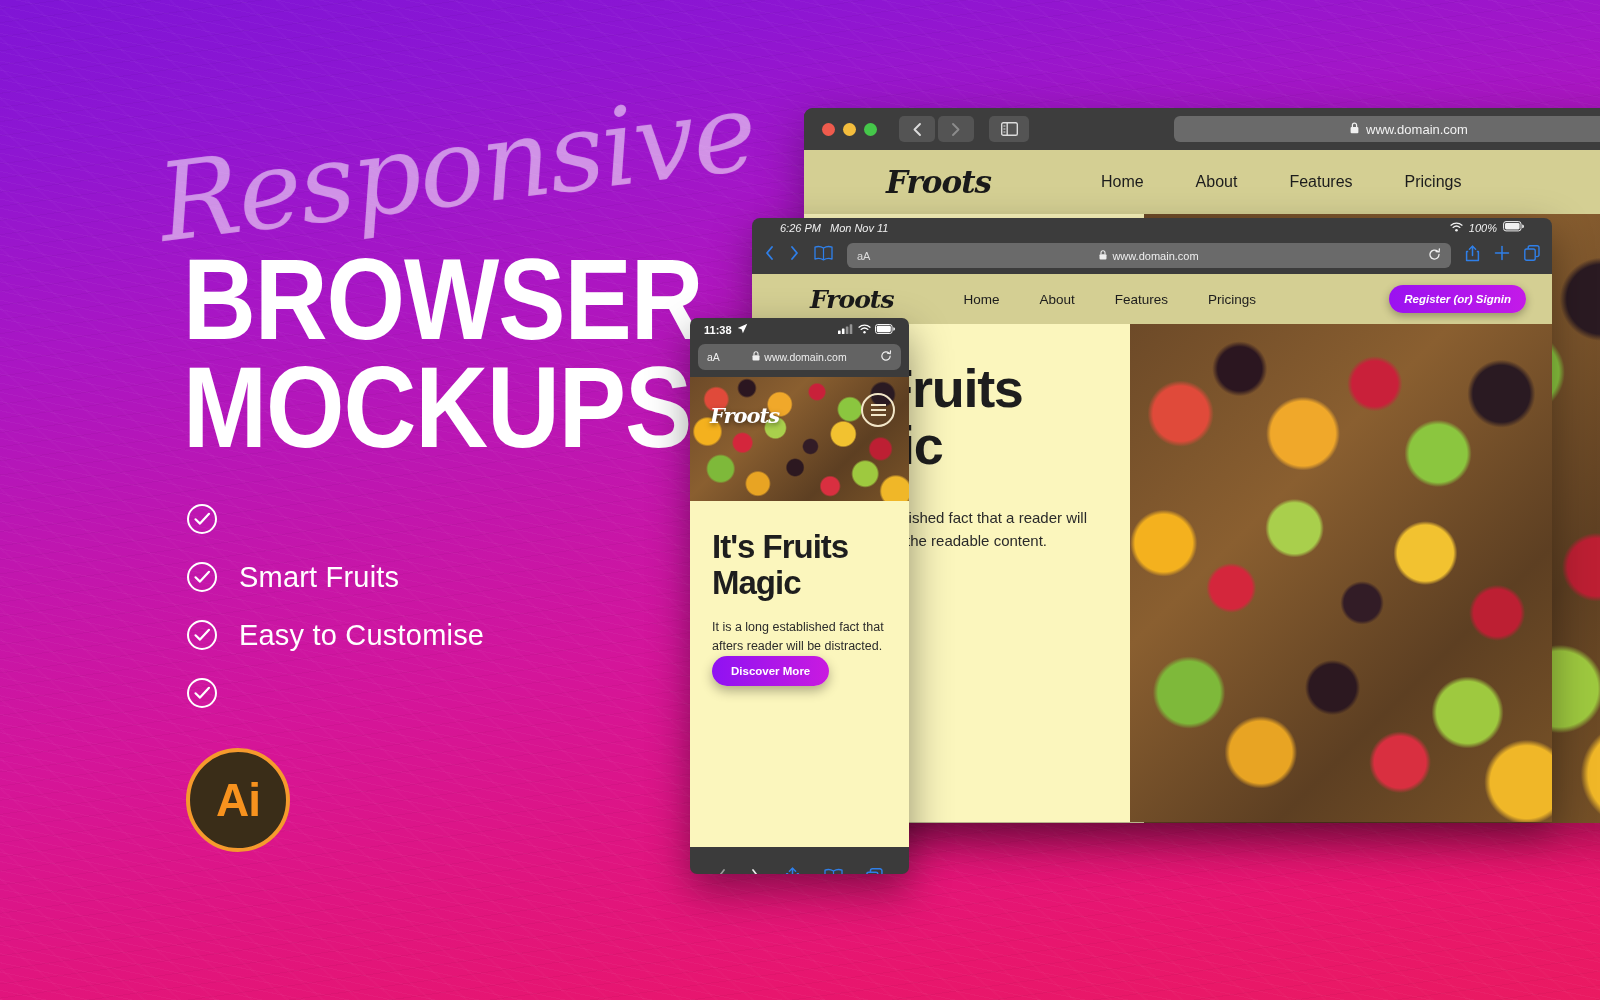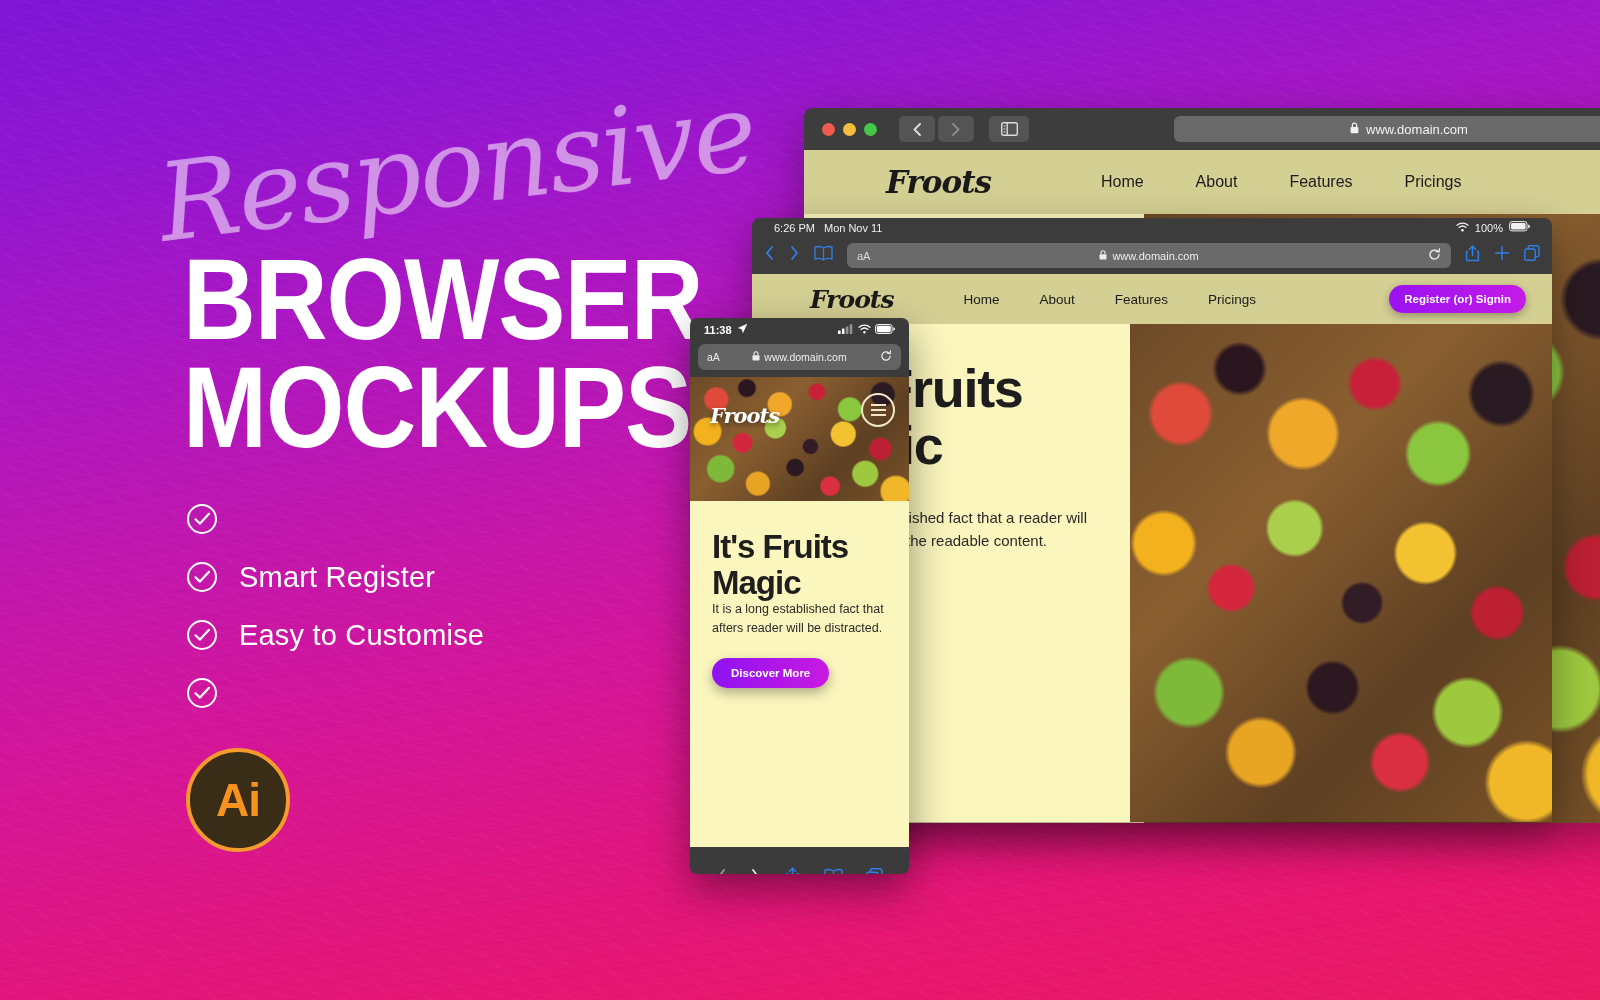--- a/index.html
+++ b/index.html
@@ -181,22 +181,23 @@
   #tablet {
     position:absolute; left:752px; top:218px;
     width:800px; height:604px;
     background:#3c3c3c;
     border-radius:8px 8px 0 0;
     overflow:hidden;
     box-shadow:0 14px 40px rgba(0,0,0,.36);
   }
   #tablet-status {
     height:19px; display:flex; align-items:center;
-    padding:0 22px; color:#f0f0f0; font-size:11px;
+    padding:0 28px; color:#f0f0f0; font-size:11px;
     justify-content:space-between;
+    font-style:italic;
   }
   .status-left { display:flex; gap:9px; }
   .status-right { display:flex; align-items:center; gap:6px; font-size:11px;justify-content:center; }
   #tablet-bar {
     height:37px; display:flex; align-items:center; padding:0 12px; gap:14px;
   }
   .tb-ico { color:#2f7fe8; font-size:17px; }
   #tablet-url {
     flex:1; height:25px; background:#6a6a6a; border-radius:6px;
     display:flex; align-items:center; position:relative;
@@ -215,20 +216,21 @@
   }
   #tablet-logo { font-size:25px; color:#1a1a1a; margin-right:70px; }
   .navlinks-sm { display:flex; gap:40px; }
   .navlink-sm { font-size:13.5px; color:#1c1c1c; font-weight:500; }
   #register-btn {
     position:absolute; right:26px;
     background:linear-gradient(90deg,#9a12f0,#c41ae8);
     color:#fff; font-size:11.5px; font-weight:bold;
     padding:8px 15px; border-radius:20px;
     box-shadow:0 3px 9px rgba(0,0,0,.3);
+    font-style:italic;
   }
   #tablet-body { height:498px; display:flex; }
   #tablet-left { width:378px; background:#fbf6bd; position:relative; }
   #tablet-hero-h {
     position:absolute; left:44px; top:36px;
     font-size:54px; font-weight:bold; line-height:1.05;
     color:#1e1e1e; letter-spacing:-1.3px;
   }
   #tablet-hero-p {
     position:absolute; left:44px; top:182px; width:310px;
@@ -279,24 +281,24 @@
   #phone-menu i { display:block; width:15px; height:2px; background:#f2e6c8; }
   #phone-content {
     background:#fbf6bd; height:346px; padding:28px 22px 0;
     position:relative;
   }
   #phone-hero-h {
     font-size:33px; font-weight:bold; line-height:1.08;
     color:#1e1e1e; letter-spacing:-1px;
   }
   #phone-hero-p {
-    font-size:12.5px; color:#2b2b2b; line-height:1.5;
+    margin-top:18px; font-size:12.5px; color:#2b2b2b; line-height:1.5;
   }
   #discover-btn {
-    margin-top:20px; display:inline-block;
+    display:inline-block;
     background:linear-gradient(90deg,#8f12f2,#c91ae0);
     color:#fff; font-size:11.5px; font-weight:bold;
     padding:9px 19px; border-radius:20px;
     box-shadow:0 5px 12px rgba(0,0,0,.3);
   }
   #phone-toolbar {
     height:63px; display:flex; align-items:center;
     justify-content:space-around; padding:0 14px;
     position:relative;
   }
@@ -329,21 +331,21 @@
       </span>
     </div>
 
     <div class="feature-row">
       <span class="check-icon">
         <svg viewBox="0 0 32 32" width="32" height="32">
           <circle cx="16" cy="16" r="14" fill="none" stroke="#ffffff" stroke-width="2"></circle>
           <path d="M9.5 16.3 L14 20.6 L23 10.8" fill="none" stroke="#ffffff" stroke-width="2.2" stroke-linecap="round" stroke-linejoin="round"></path>
         </svg>
       </span>
-      <span class="feature-label">Smart Register</span>
+      <span class="feature-label">Smart Fruits</span>
     </div>
 
     <div class="feature-row">
       <span class="check-icon">
         <svg viewBox="0 0 32 32" width="32" height="32">
           <circle cx="16" cy="16" r="14" fill="none" stroke="#ffffff" stroke-width="2"></circle>
           <path d="M9.5 16.3 L14 20.6 L23 10.8" fill="none" stroke="#ffffff" stroke-width="2.2" stroke-linecap="round" stroke-linejoin="round"></path>
         </svg>
       </span>
       <span class="feature-label">Easy to Customise</span>

